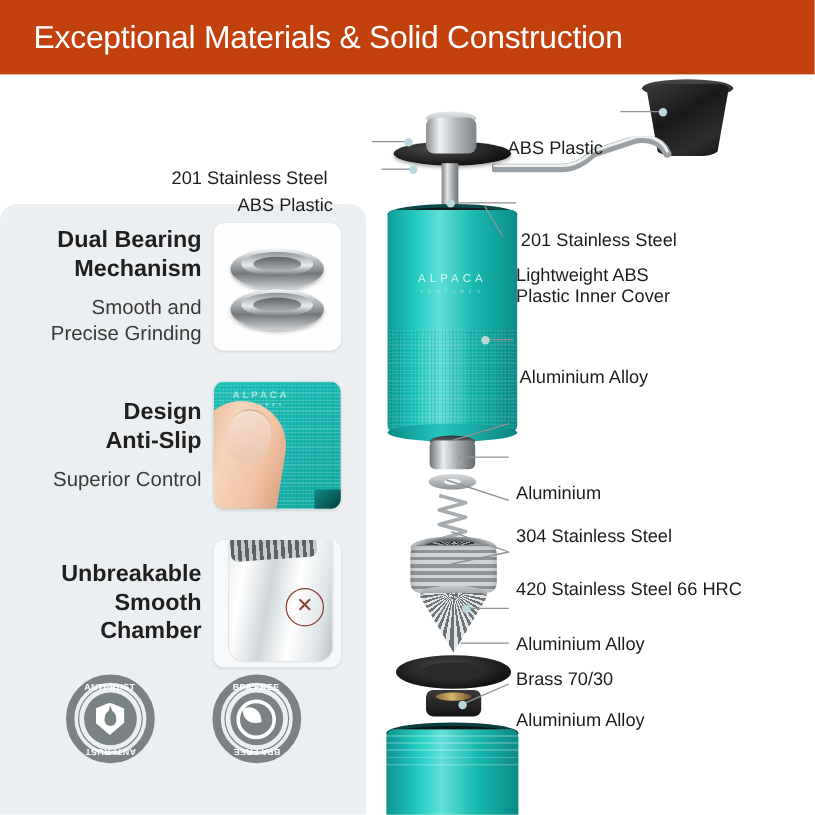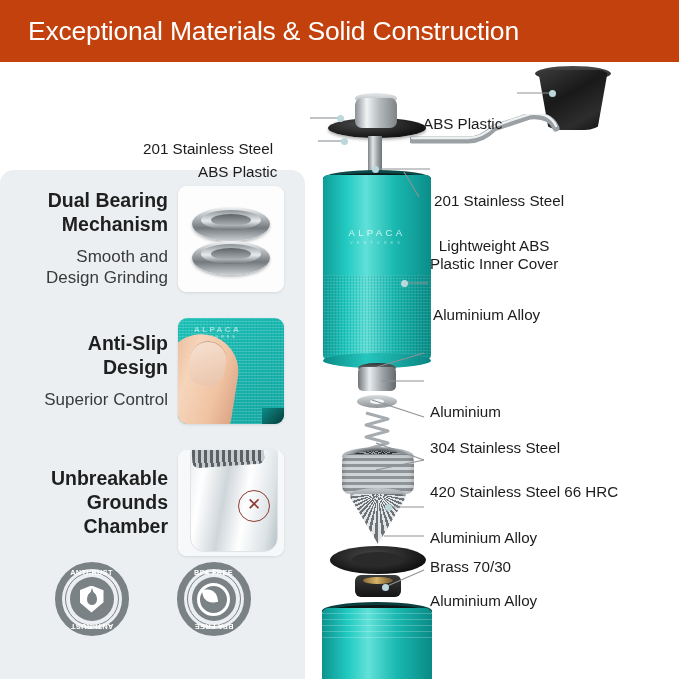--- a/index.html
+++ b/index.html
@@ -297,36 +297,36 @@
   <div class="left-panel"></div>
 
   <div class="feature" style="top:186px;">
     <div class="feature-text">
       <div class="feature-title">
         <div>Dual Bearing</div>
         <div>Mechanism</div>
       </div>
       <div class="feature-sub">
         <div>Smooth and</div>
-        <div>Design Grinding</div>
+        <div>Precise Grinding</div>
       </div>
     </div>
     <div class="thumb">
       <div class="bear-wrap">
         <div class="bearing b1"></div>
         <div class="bearing b2"></div>
       </div>
     </div>
   </div>
 
   <div class="feature" style="top:318px;">
     <div class="feature-text">
       <div class="feature-title">
+        <div>Design</div>
         <div>Anti-Slip</div>
-        <div>Design</div>
       </div>
       <div class="feature-sub">
         <div>Superior Control</div>
       </div>
     </div>
     <div class="thumb">
       <div class="grip-wrap">
         <div class="grip-brand">
           <span>ALPACA</span>
           <small>VENTURES</small>
@@ -336,21 +336,21 @@
         </div>
         <div class="grip-corner"></div>
       </div>
     </div>
   </div>
 
   <div class="feature" style="top:450px;">
     <div class="feature-text">
       <div class="feature-title">
         <div>Unbreakable</div>
-        <div>Grounds</div>
+        <div>Smooth</div>
         <div>Chamber</div>
       </div>
     </div>
     <div class="thumb">
       <div class="cham-wrap">
         <div class="cham-glass"></div>
         <div class="cham-lid"></div>
         <div class="cham-x">✕</div>
       </div>
     </div>
@@ -453,21 +453,21 @@
   <div class="dot" style="left:372px;top:166px;"></div>
   <div class="dot" style="left:401px;top:280px;"></div>
   <div class="dot" style="left:385px;top:504px;"></div>
   <div class="dot" style="left:382px;top:584px;"></div>
 
   <div class="label" style="left:423px;top:83px;">ABS Plastic</div>
   <div class="label r" style="left:143px;top:108px;">201 Stainless Steel</div>
   <div class="label r" style="left:198px;top:131px;">ABS Plastic</div>
   <div class="label" style="left:434px;top:160px;">201 Stainless Steel</div>
 
-  <div class="label" style="left:430px;top:205px;text-align:center;">
+  <div class="label" style="left:430px;top:189px;">
     <div>Lightweight ABS</div>
     <div>Plastic Inner Cover</div>
   </div>
 
   <div class="label" style="left:433px;top:274px;">Aluminium Alloy</div>
   <div class="label" style="left:430px;top:371px;">Aluminium</div>
   <div class="label" style="left:430px;top:407px;">304 Stainless Steel</div>
   <div class="label" style="left:430px;top:451px;">420 Stainless Steel 66 HRC</div>
   <div class="label" style="left:430px;top:497px;">Aluminium Alloy</div>
   <div class="label" style="left:430px;top:526px;">Brass 70/30</div>

